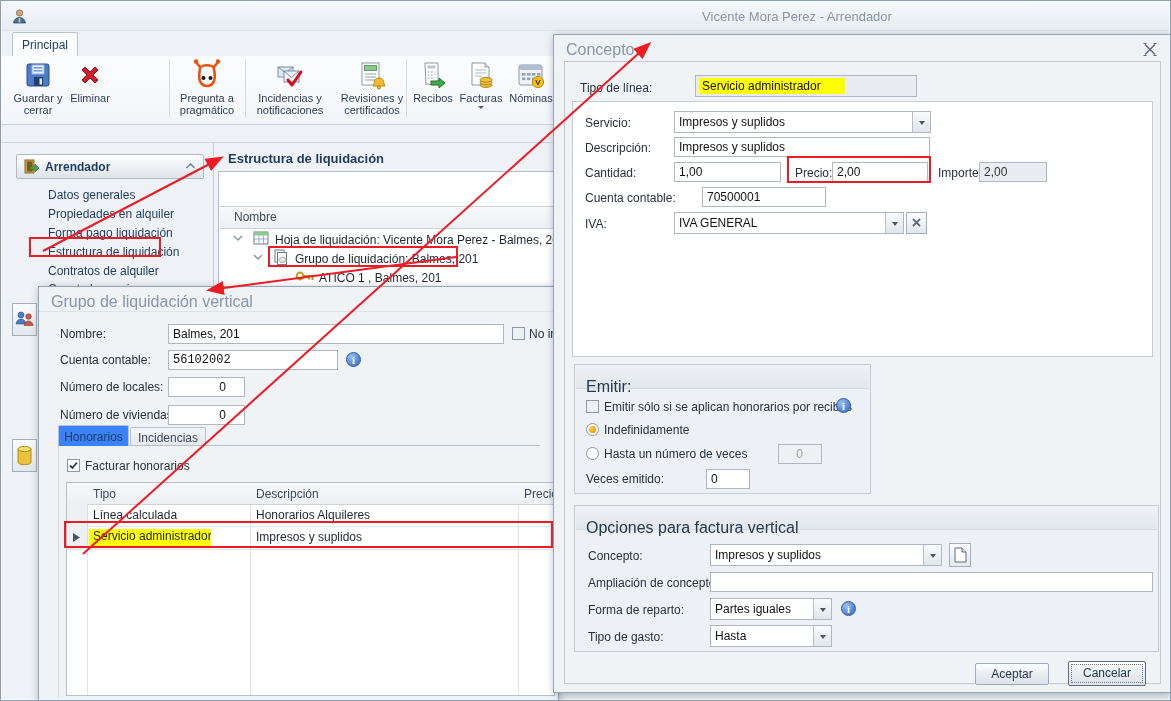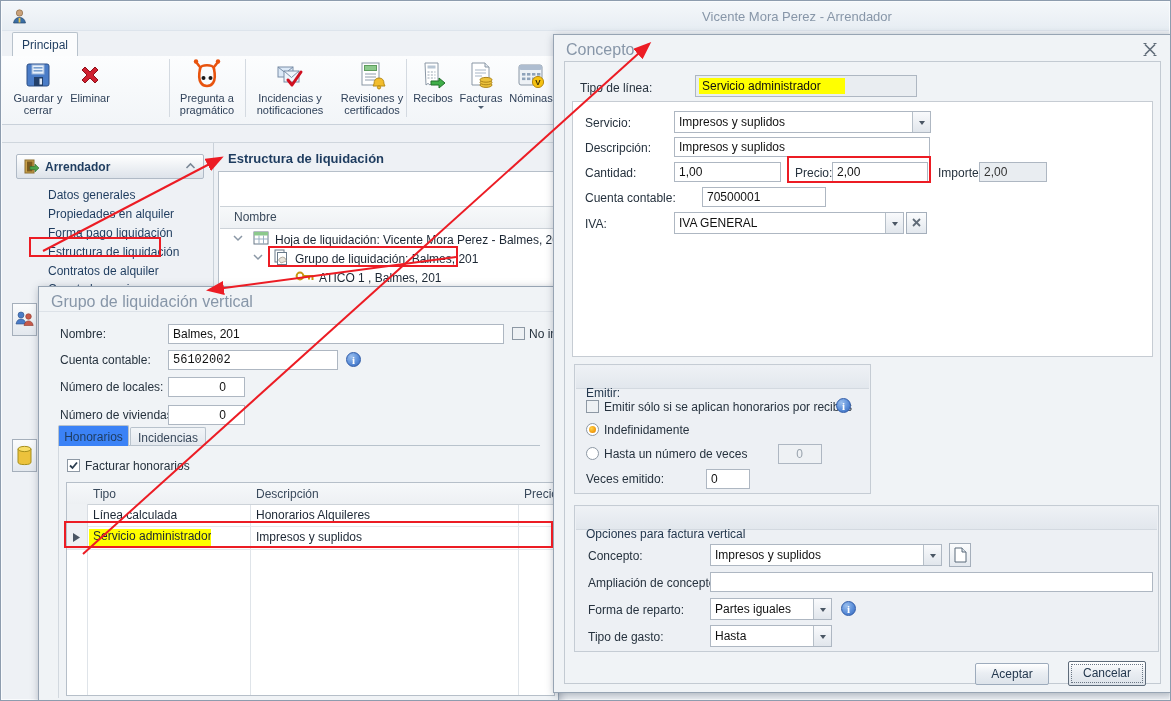--- a/index.html
+++ b/index.html
@@ -24,21 +24,21 @@
   .radio.on::after{content:"";position:absolute;left:2px;top:2px;width:7px;height:7px;border-radius:50%;
       background:radial-gradient(circle at 35% 35%,#ffd24a,#f09609 70%,#c87200);}
   .btn{position:absolute;background:linear-gradient(#ffffff,#eaeef3 45%,#dde3ea);border:1px solid #9dabbc;
       border-radius:2px;color:#24384e;font-size:12px;text-align:center;box-sizing:border-box;padding-top:3px;}
   .sqbtn{position:absolute;background:linear-gradient(#fbfcfd,#e3e8ee);border:1px solid #a5afbb;box-sizing:border-box;}
   .dlg{position:absolute;background:#f0f3f6;border:1px solid #97a4b3;box-shadow:1px 2px 8px rgba(40,55,75,.35);}
   .dlgtitle{position:absolute;left:12px;top:6px;font-size:16px;color:#8796a8;white-space:nowrap;}
   .grpbox{position:absolute;background:#edf0f4;border:1px solid #c5ccd4;box-sizing:border-box;}
   .grphead{position:absolute;left:1px;right:1px;top:1px;height:22px;background:linear-gradient(#eef1f5,#e2e7ed);
       border-bottom:1px solid #d3d9e0;}
-  .grphead span{position:absolute;left:10px;top:20px;font-size:12px;color:#24384e;white-space:nowrap;}
+  .grphead span{position:absolute;left:10px;top:12px;font-size:16px;color:#24384e;white-space:nowrap;}
   .rbtn{position:absolute;top:57px;height:64px;text-align:center;font-size:11px;line-height:12px;color:#30425a;cursor:default;}
   .ricon{display:block;margin:2px auto 2px;width:30px;height:30px;}
   .rsep{position:absolute;top:58px;height:58px;width:1px;background:#d4dae1;}
   .caret{display:block;margin:2px auto 0;width:0;height:0;border:3px solid transparent;border-top:4px solid #5160722;
       border-top-color:#516072;}
   .sideitem{position:absolute;left:39px;font-size:12px;color:#1e3c5f;white-space:nowrap;cursor:pointer;}
   .treetxt{font-size:12px;color:#1c2734;white-space:nowrap;}
   .annbox{position:absolute;border:2px solid #ec1c24;z-index:60;pointer-events:none;}
   .hl{background:#ffff00;}
   .gridline-v{position:absolute;top:0;bottom:0;width:1px;background:#dfe4e9;}

